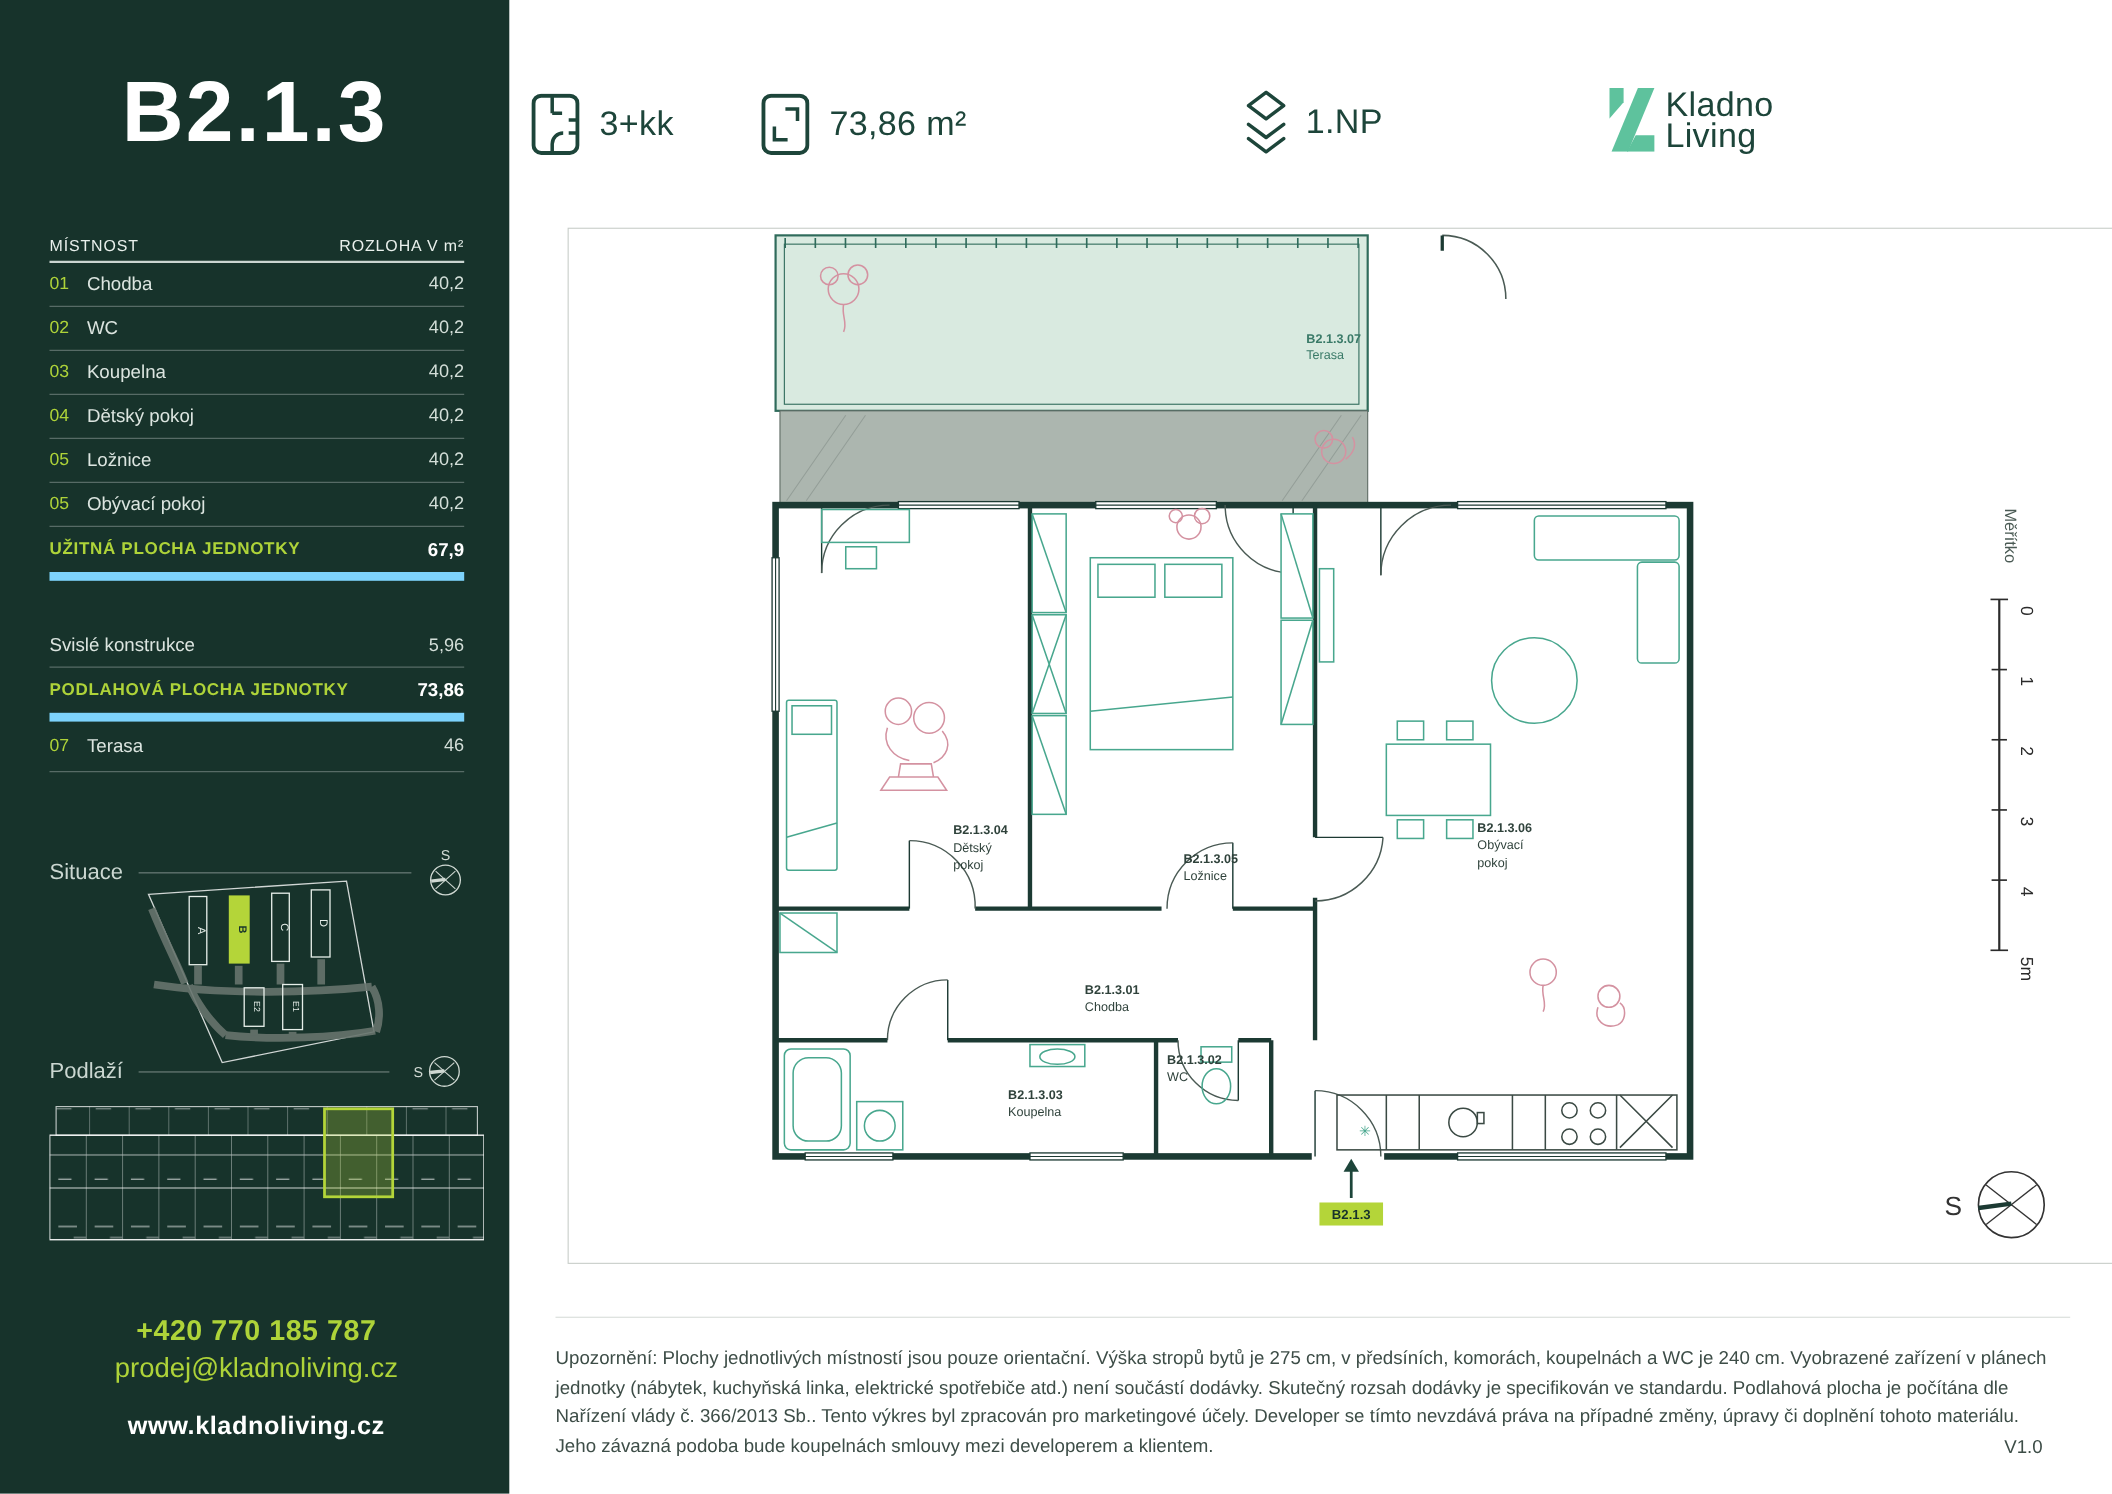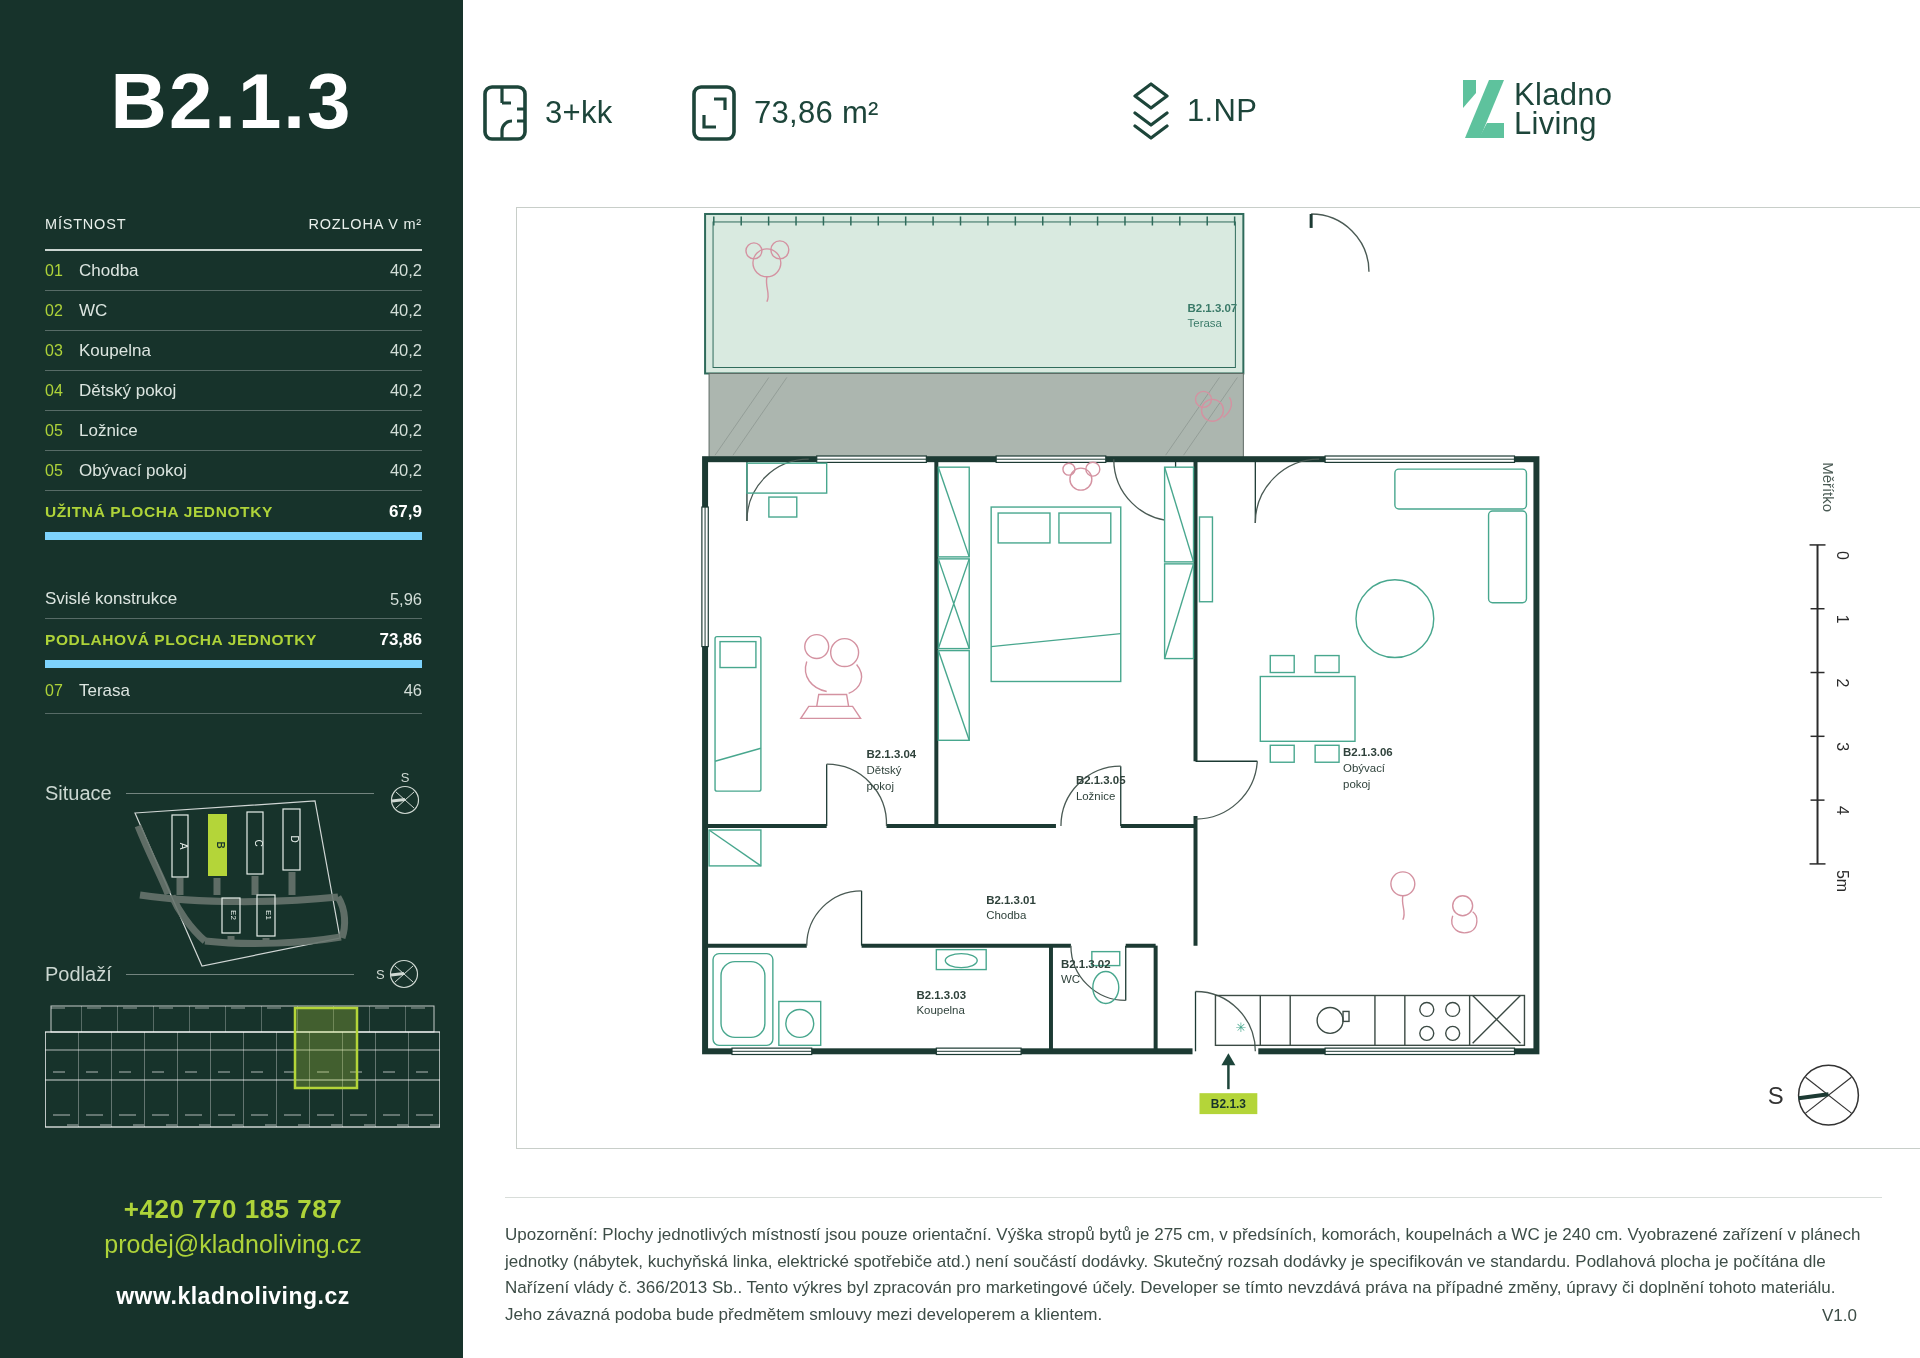--- a/index.html
+++ b/index.html
@@ -2,21 +2,21 @@
 <html><head>
 <meta charset="utf-8">
 <style>
   html,body{margin:0;padding:0}
   body{width:1920px;height:1358px;position:relative;background:#fff;overflow:hidden;
        font-family:"Liberation Sans","DejaVu Sans",sans-serif;}
   
   .sidebar{position:absolute;left:0;top:0;width:463px;height:1358px;background:#17332B;color:#DCE5E0}
   .s-title{position:absolute;top:56px;left:0;width:100%;text-align:center;font-size:78px;font-weight:700;color:#FFFFFF;letter-spacing:2px}
   .s-table{position:absolute;left:45px;top:216px;width:377px}
-  .thead{display:flex;justify-content:space-between;font-size:14.5px;letter-spacing:.8px;color:#E9F0EC;padding-bottom:17px;border-bottom:2px solid rgba(235,242,238,.85)}
+  .thead{display:flex;justify-content:space-between;font-size:14.5px;letter-spacing:.8px;color:#E9F0EC;padding-bottom:5px;border-bottom:2px solid rgba(235,242,238,.85)}
   .trow{display:flex;align-items:center;height:39px;border-bottom:1px solid rgba(255,255,255,.28)}
   .trow .num{color:#AED339;font-weight:400;width:34px;font-size:16px}
   .trow .nm{font-size:17px;color:#DCE5E0}
   .trow .val{margin-left:auto;font-size:16.5px;color:#D3DED8}
   .trow.total{height:41px;border-bottom:8px solid #7dd3fc}
   .trow.total .lbl{color:#AED339;font-weight:700;font-size:15.5px;letter-spacing:.6px}
   .trow.total .val{color:#FFFFFF;font-weight:700;font-size:17px}
   .trow.gapped{margin-top:40px;height:38px}
   .trow.t7{height:45px}
   .s-sec{position:absolute;left:45px;width:377px;display:flex;align-items:center;gap:14px;color:#CBD7D1;font-size:20px}
@@ -433,15 +433,15 @@
     <line x1="1285" y1="893" x2="1315" y2="889" stroke="#1C3A33" stroke-width="4"></line>
   </g>
 </svg>
 </div>
 
 <div class="f-rule"></div>
 <div class="disclaimer">
   <div>Upozornění: Plochy jednotlivých místností jsou pouze orientační. Výška stropů bytů je 275 cm, v předsíních, komorách, koupelnách a WC je 240 cm. Vyobrazené zařízení v plánech</div>
   <div>jednotky (nábytek, kuchyňská linka, elektrické spotřebiče atd.) není součástí dodávky. Skutečný rozsah dodávky je specifikován ve standardu. Podlahová plocha je počítána dle</div>
   <div>Nařízení vlády č. 366/2013 Sb.. Tento výkres byl zpracován pro marketingové účely. Developer se tímto nevzdává práva na případné změny, úpravy či doplnění tohoto materiálu.</div>
-  <div>Jeho závazná podoba bude předmětem smlouvy mezi developerem a klientem.</div>
+  <div>Jeho závazná podoba bude koupelnách smlouvy mezi developerem a klientem.</div>
 </div>
 <div class="version">V1.0</div>
 
 </body></html>

